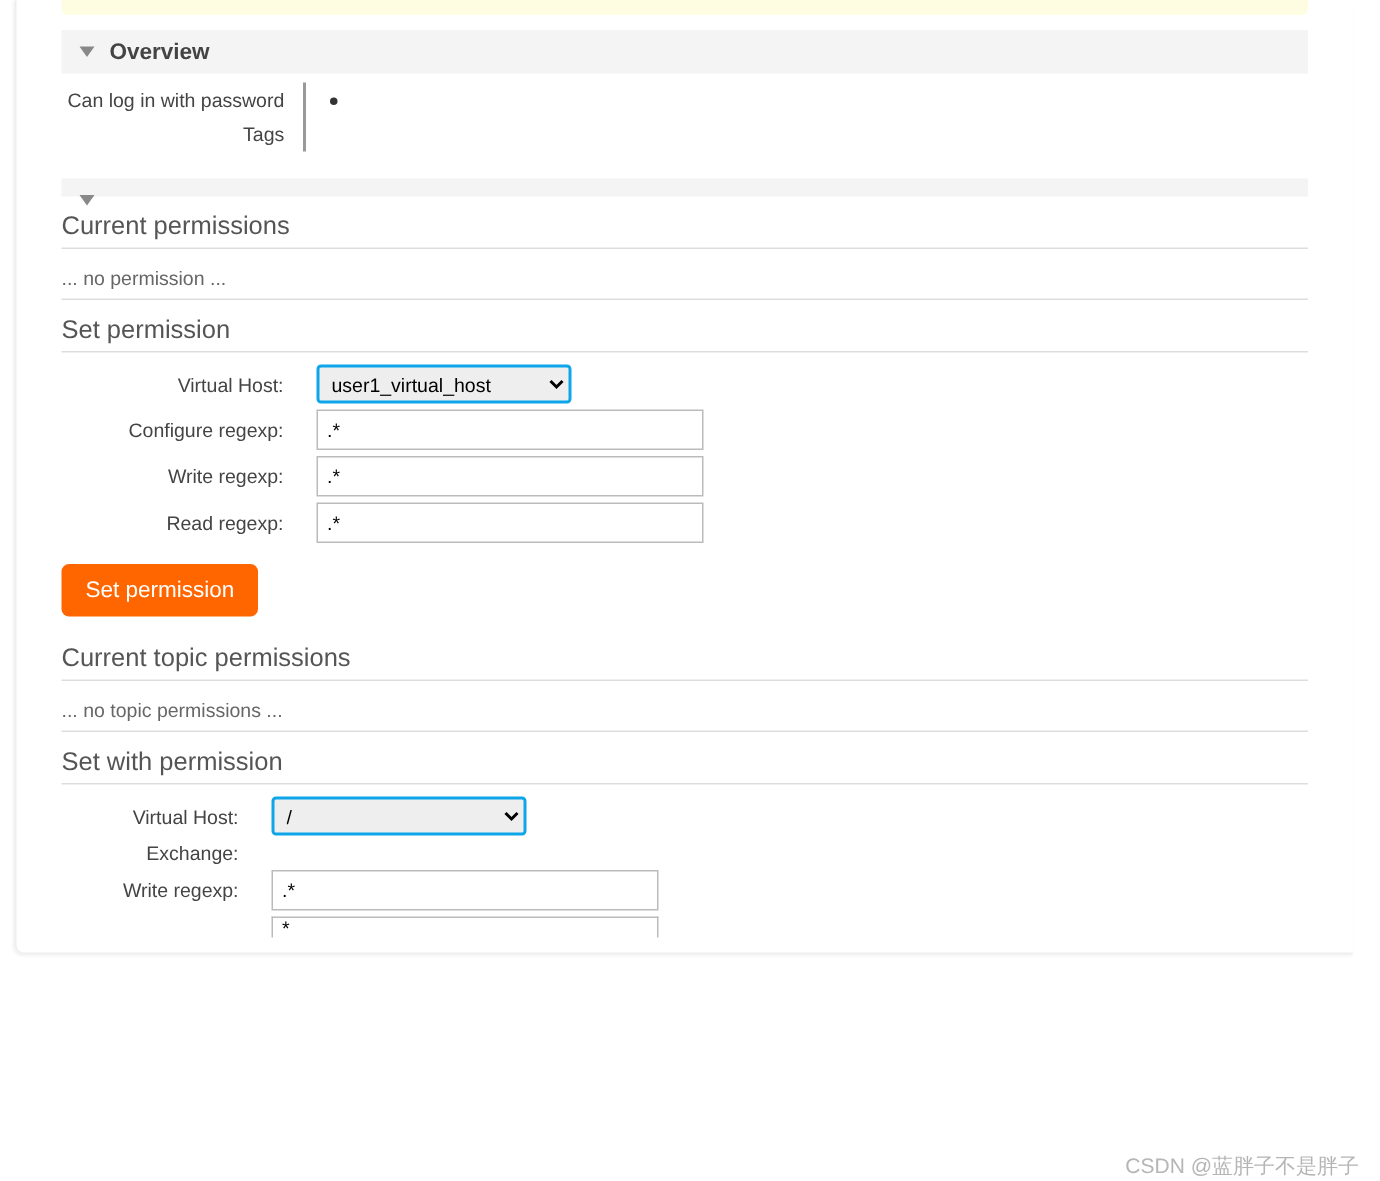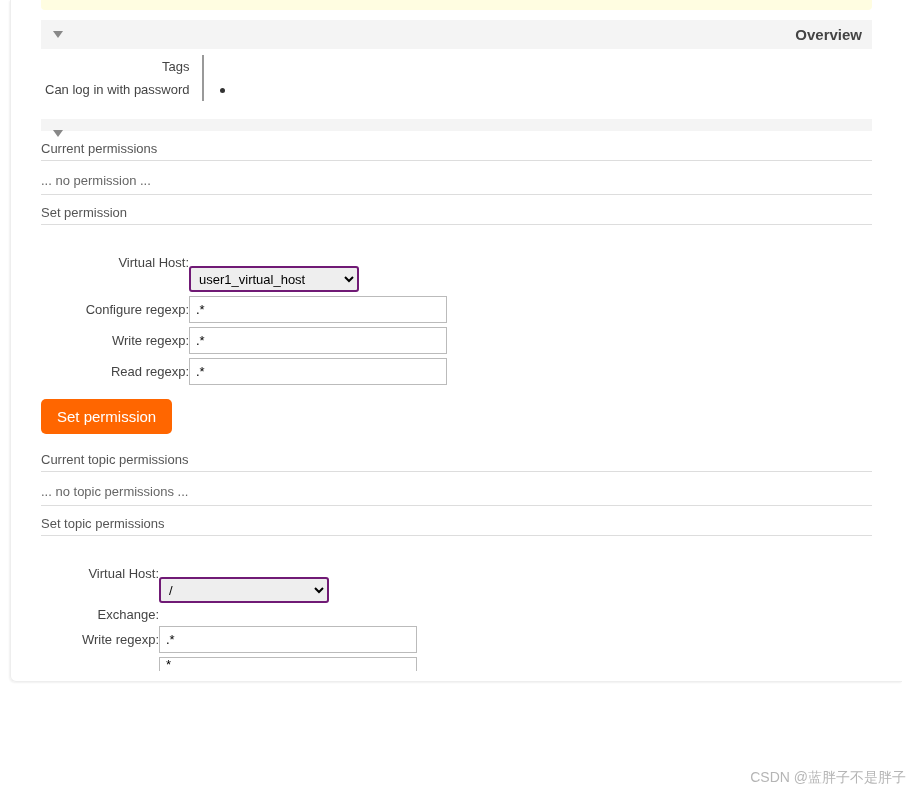--- a/index.html
+++ b/index.html
@@ -16,21 +16,20 @@
     height: 10px;
     margin: 0 30px 10px 30px;
     border-radius: 0 0 4px 4px;
   }
   .section-header {
     background: #f4f4f4;
     padding: 6px 10px 6px 32px;
     margin: 0 30px 0 30px;
     position: relative;
     cursor: pointer;
-    text-align: right;
   }
   .section-header h2 {
     font-size: 15px;
     font-weight: bold;
     color: #444;
   }
   .section-header .tri {
     position: absolute;
     left: 12px;
     top: 11px;
@@ -57,49 +56,48 @@
     border-left: 2px solid #999;
     padding: 4px 16px;
     min-width: 40px;
     vertical-align: middle;
   }
   .dot {
     display:inline-block; width:5px; height:5px; background:#333; border-radius:50%;
     vertical-align: middle;
   }
   .sub-h {
-    font-size: 13px;
+    font-size: 17px;
     color: #555;
     margin: 10px 0 4px 0;
   }
   .hr { border-bottom:1px solid #ddd; margin: 2px 0 8px 0; }
   .no-items { color:#666; padding: 4px 0; }
   .form-row {
     display: flex;
     align-items: center;
     margin: 4px 0;
   }
   .form-row label {
     width: 148px;
     text-align: right;
-    margin-right: 0;
+    margin-right: 22px;
     font-size: 13px;
     color: #444;
   }
   .form-row.w118 label { width: 118px; }
   select {
     font-family: inherit;
     font-size: 13px;
     padding: 2px 4px;
-    border: 2px solid #701a75;
+    border: 2px solid #0ea5e9;
     border-radius: 3px;
     background: #eee;
     height: 26px;
     min-width: 170px;
-    margin-top: 33px;
   }
   input[type=text] {
     font-family: inherit;
     font-size: 13px;
     padding: 4px 6px;
     border: 1px solid #bbb;
     width: 258px;
     height: 27px;
   }
   .btn-orange {
@@ -137,26 +135,26 @@
 <div class="yellow-bar"></div>
 
 <div class="section-header">
   <span class="tri"></span>
   <h2>Overview</h2>
 </div>
 <div class="section-body">
   <table class="overview-table">
     <tbody>
           <tr>
+      <th>Can log in with password</th>
+      <td><span class="dot"></span></td>
+    </tr>
+    <tr>
       <th>Tags</th>
       <td></td>
-    </tr>
-    <tr>
-      <th>Can log in with password</th>
-      <td><span class="dot"></span></td>
     </tr>
   </tbody>
       </table>
 </div>
 
 <div class="section-header">
   <span class="tri"></span>
 </div>
 <div class="section-body">
   <div class="sub-h">Current permissions</div>
@@ -185,21 +183,21 @@
     <input type="text" value=".*" style="">
   </div>
   <button class="btn-orange">Set permission</button>
 </div>
 
 <div class="section-body">
   <div class="sub-h">Current topic permissions</div>
   <div class="hr"></div>
   <div class="no-items">... no topic permissions ...</div>
   <div class="hr"></div>
-  <div class="sub-h">Set topic permissions</div>
+  <div class="sub-h">Set with permission</div>
   <div class="hr"></div>
 
   <div class="form-row w118">
     <label>Virtual Host:</label>
     <select>
       <option>/</option>
     </select>
   </div>
   <div class="form-row w118">
     <label>Exchange:</label>

